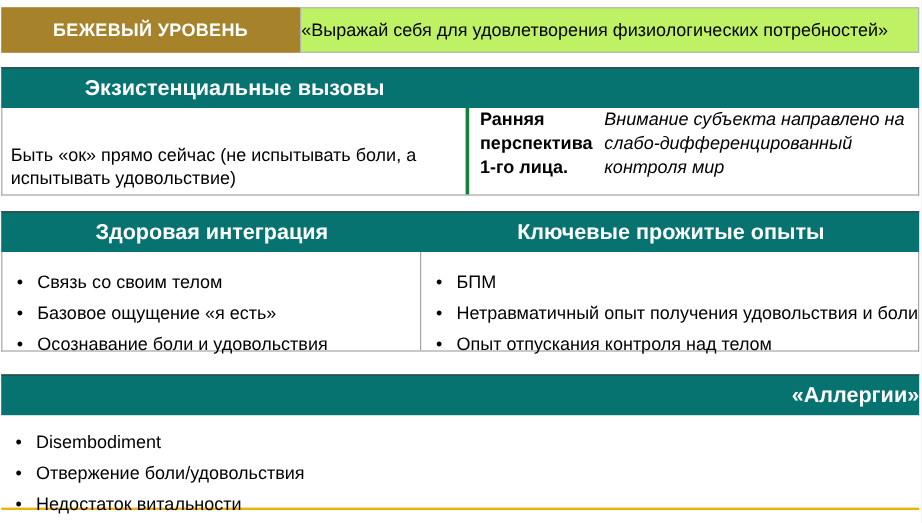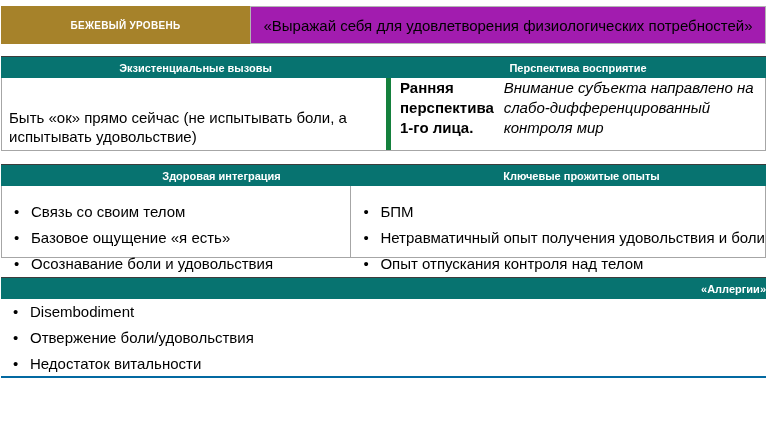--- a/index.html
+++ b/index.html
@@ -18,81 +18,80 @@
   .top-row {
     display: flex;
     margin: 6px 2px 0 1px;
     height: 38px;
   }
   .gold-box {
     width: 249px;
     background: var(--gold, #A6822A);
     color: #fff;
     font-weight: bold;
-    font-size: 10px;
+    font-size: 15px;
     letter-spacing: 0.3px;
     display: flex;
     align-items: center;
     justify-content: center;
   }
   .motto-box {
     flex: 1;
-    background: #a21caf;
+    background: #bef264;
     border: 1px solid #b3b3b3;
     display: flex;
     align-items: center;
-    justify-content: center;
     font-size: 15px;
   }
   
   .teal-bar {
     display: flex;
-    height: 22px;
+    height: 34px;
     margin: 0 2px 0 1px;
     background: var(--teal, #077370);
     border-top: 1px solid #3c3c3c;
     color: #fff;
     font-weight: bold;
-    font-size: 11px;
+    font-size: 18px;
     align-items: center;
   }
   .teal-bar .col-l { text-align: center; }
   .teal-bar .col-r { flex: 1; text-align: center; }
   .t1 .col-l { width: 389px; }
-  .t2 .col-l { width: 351px; margin-left: 45px; }
+  .t2 .col-l { width: 351px; }
   .teal-bar.single { justify-content: flex-end; }
   
   .content-row {
     display: flex;
     margin: 0 2px 0 1px;
     border-left: 1px solid #a6a6a6;
     border-right: 1px solid #a6a6a6;
     border-bottom: 1px solid #a6a6a6;
     background: #fff;
   }
   .row1 { height: 73px; }
   .row1 .cell-l {
     width: 389px;
-    border-right: 5px solid #15803d;
+    border-right: 3px solid #15803d;
     display: flex;
     align-items: flex-end;
     padding: 0 6px 4px 7px;
     line-height: 19px;
   }
   .row1 .cell-r {
     flex: 1;
     display: flex;
     flex-direction: row;
     justify-content: flex-end;
     padding: 0 6px 3px 9px;
     line-height: 20px;
   }
   .row1 .cell-r .bold-line { font-weight: bold; }
   .row1 .cell-r .italic-line { font-style: italic; }
-  .row2 { height: 72px; }
+  .row2 { height: 83px; }
   .row2 .cell-l {
     width: 351px;
     border-right: 1px solid #a6a6a6;
     padding-top: 13px;
   }
   .row2 .cell-r { flex: 1; padding-top: 13px; }
   
   ul.blist { list-style: none; padding-left: 10px; }
   ul.blist li {
     position: relative;
@@ -107,43 +106,42 @@
     font-size: 15px;
   }
   
   .gap12 { height: 12px; }
   .gap13 { height: 13px; }
   .gap19 { height: 19px; }
   
   .allergy-list-wrap {
     margin: 0 2px 0 1px;
     height: 79px;
-    border-bottom: 2px solid #0369a1;
-    padding-top: 0;
+    border-bottom: 2px solid #eab308;
+    padding-top: 10px;
   }
 </style>
 </head>
 <body>
 
 <div class="page">
 
   <div class="top-row">
     <div class="gold-box">
       <span>БЕЖЕВЫЙ УРОВЕНЬ</span>
     </div>
     <div class="motto-box">
       <span>«Выражай себя для удовлетворения физиологических потребностей»</span>
     </div>
   </div>
 
   <div class="gap12"></div>
 
   <div class="teal-bar t1">
     <div class="col-l">Экзистенциальные вызовы</div>
-    <div class="col-r">Перспектива восприятие</div>
   </div>
   <div class="content-row row1">
     <div class="cell-l">
       <span>Быть «ок» прямо сейчас (не испытывать боли, а испытывать удовольствие)</span>
     </div>
     <div class="cell-r">
       <span class="bold-line">Ранняя перспектива 1-го лица.</span>
       <span class="italic-line">Внимание субъекта направлено на слабо-дифференцированный контроля мир</span>
     </div>
   </div>

